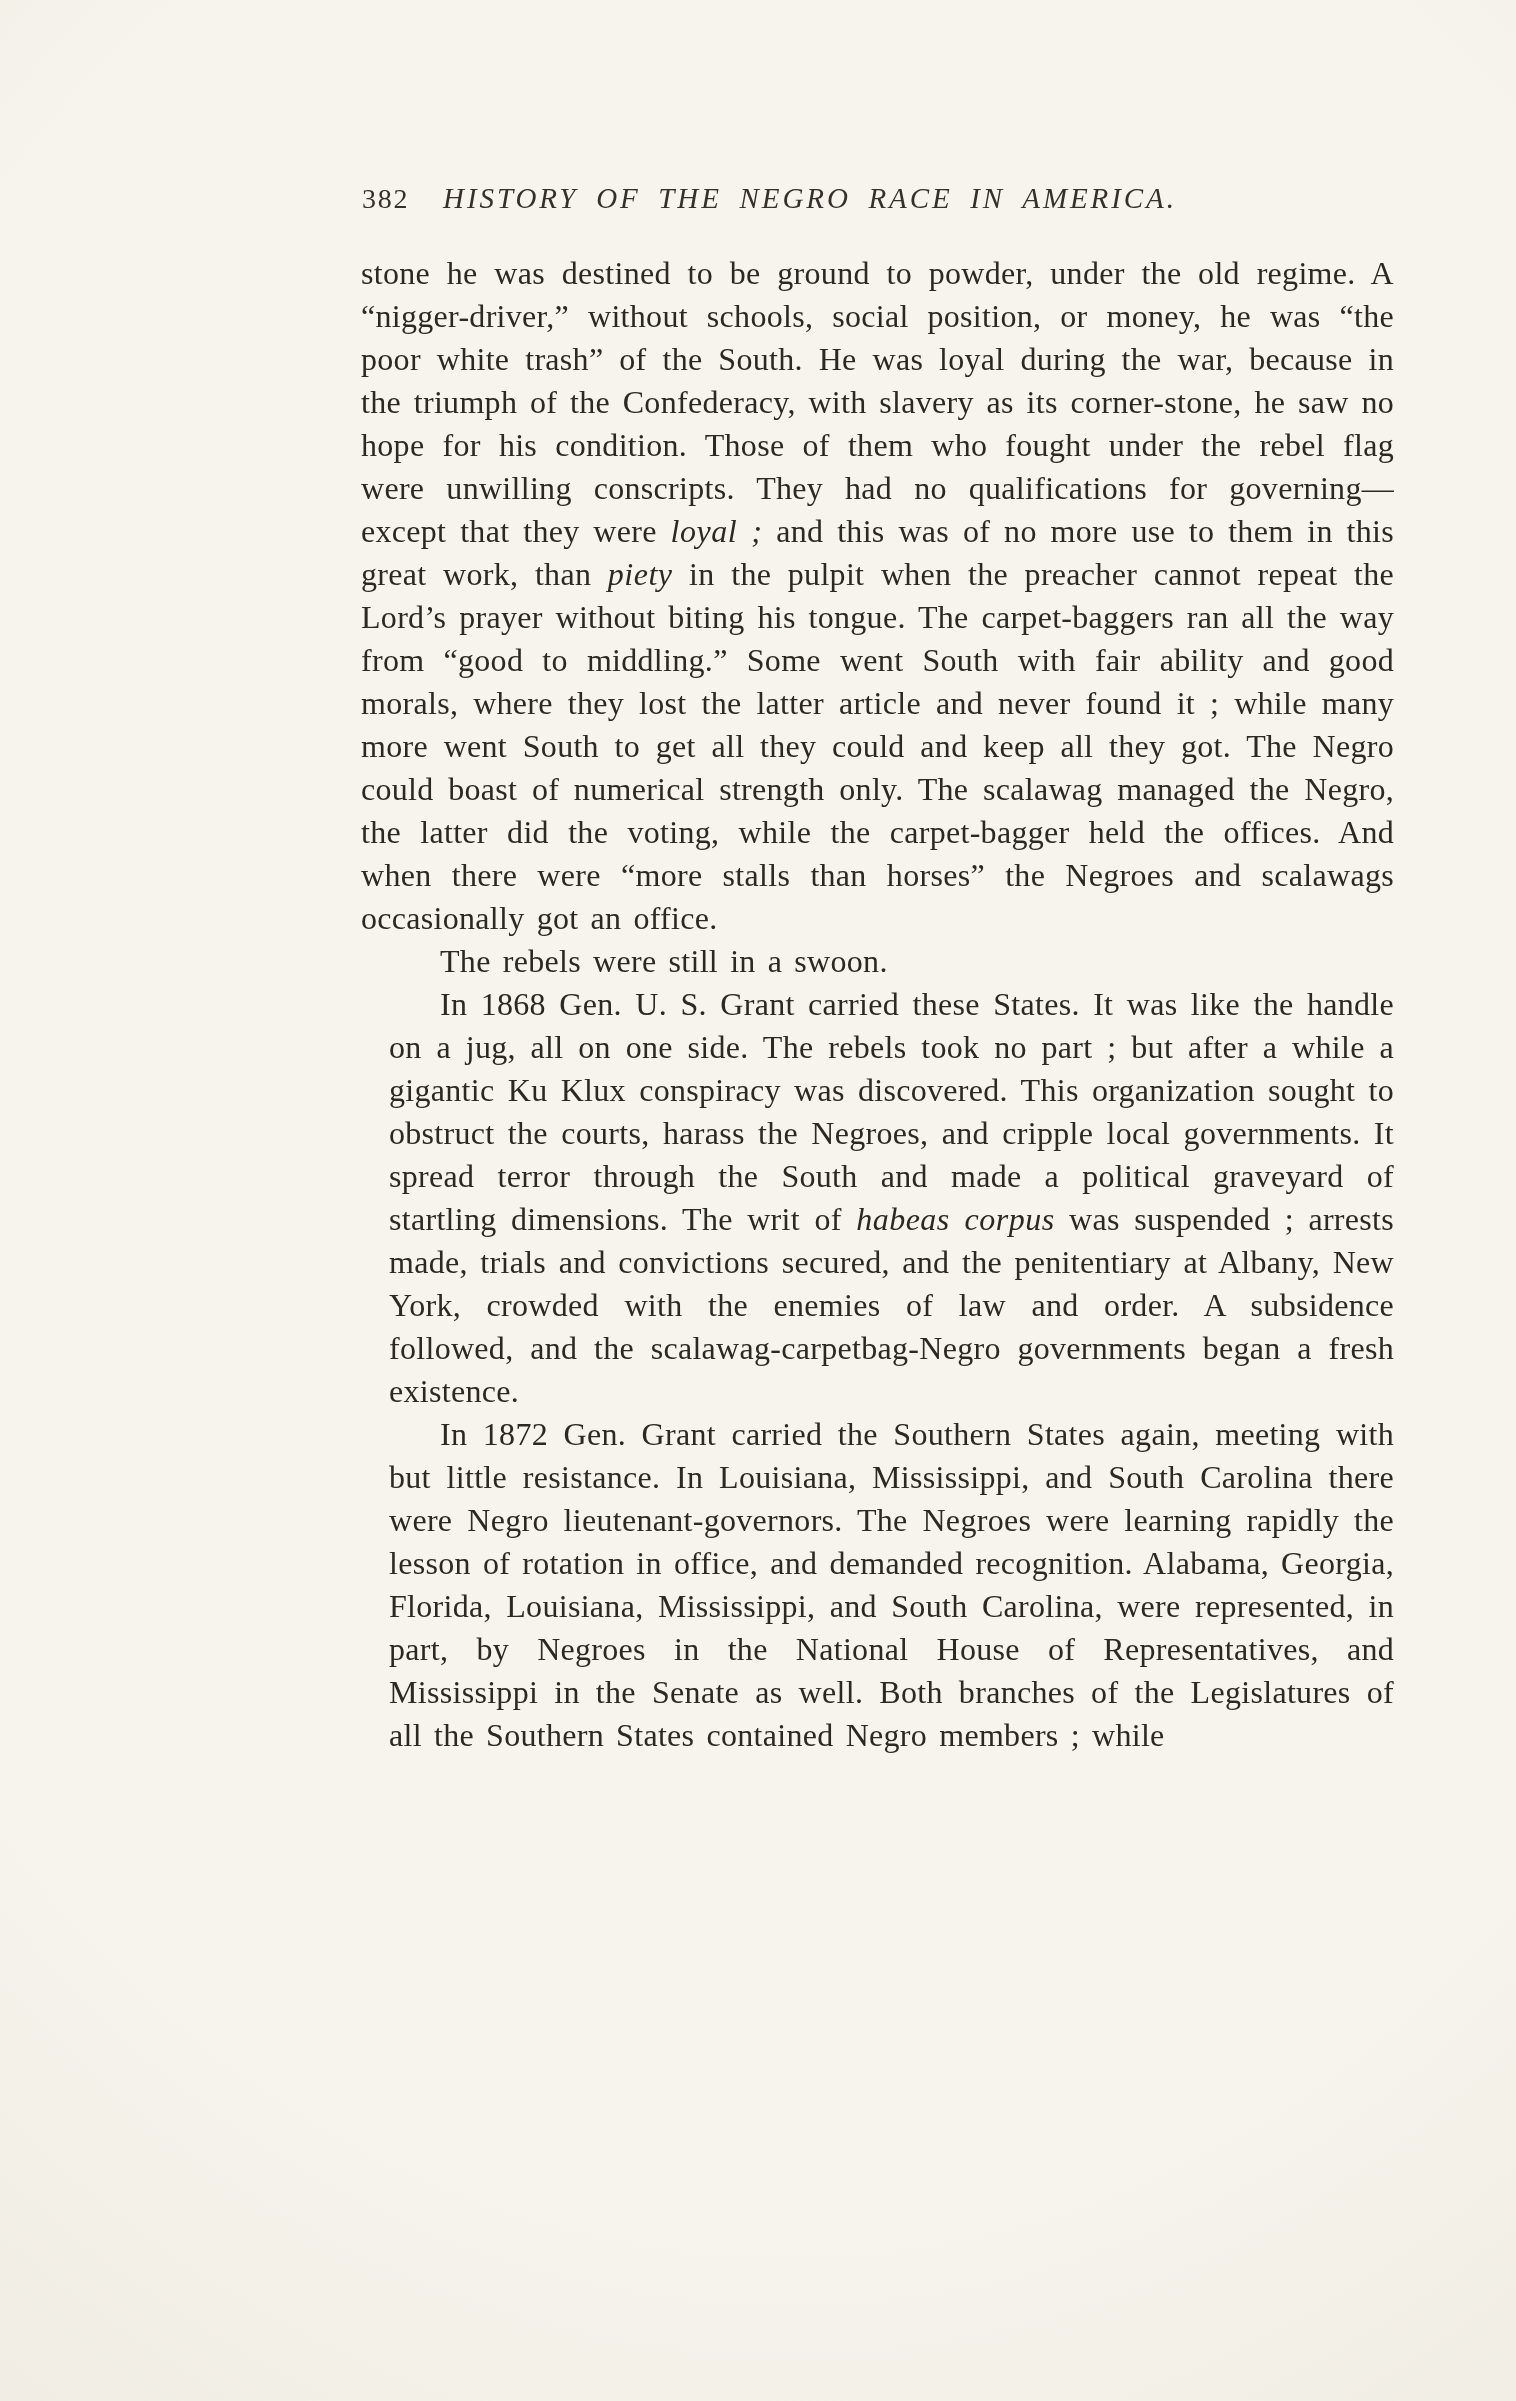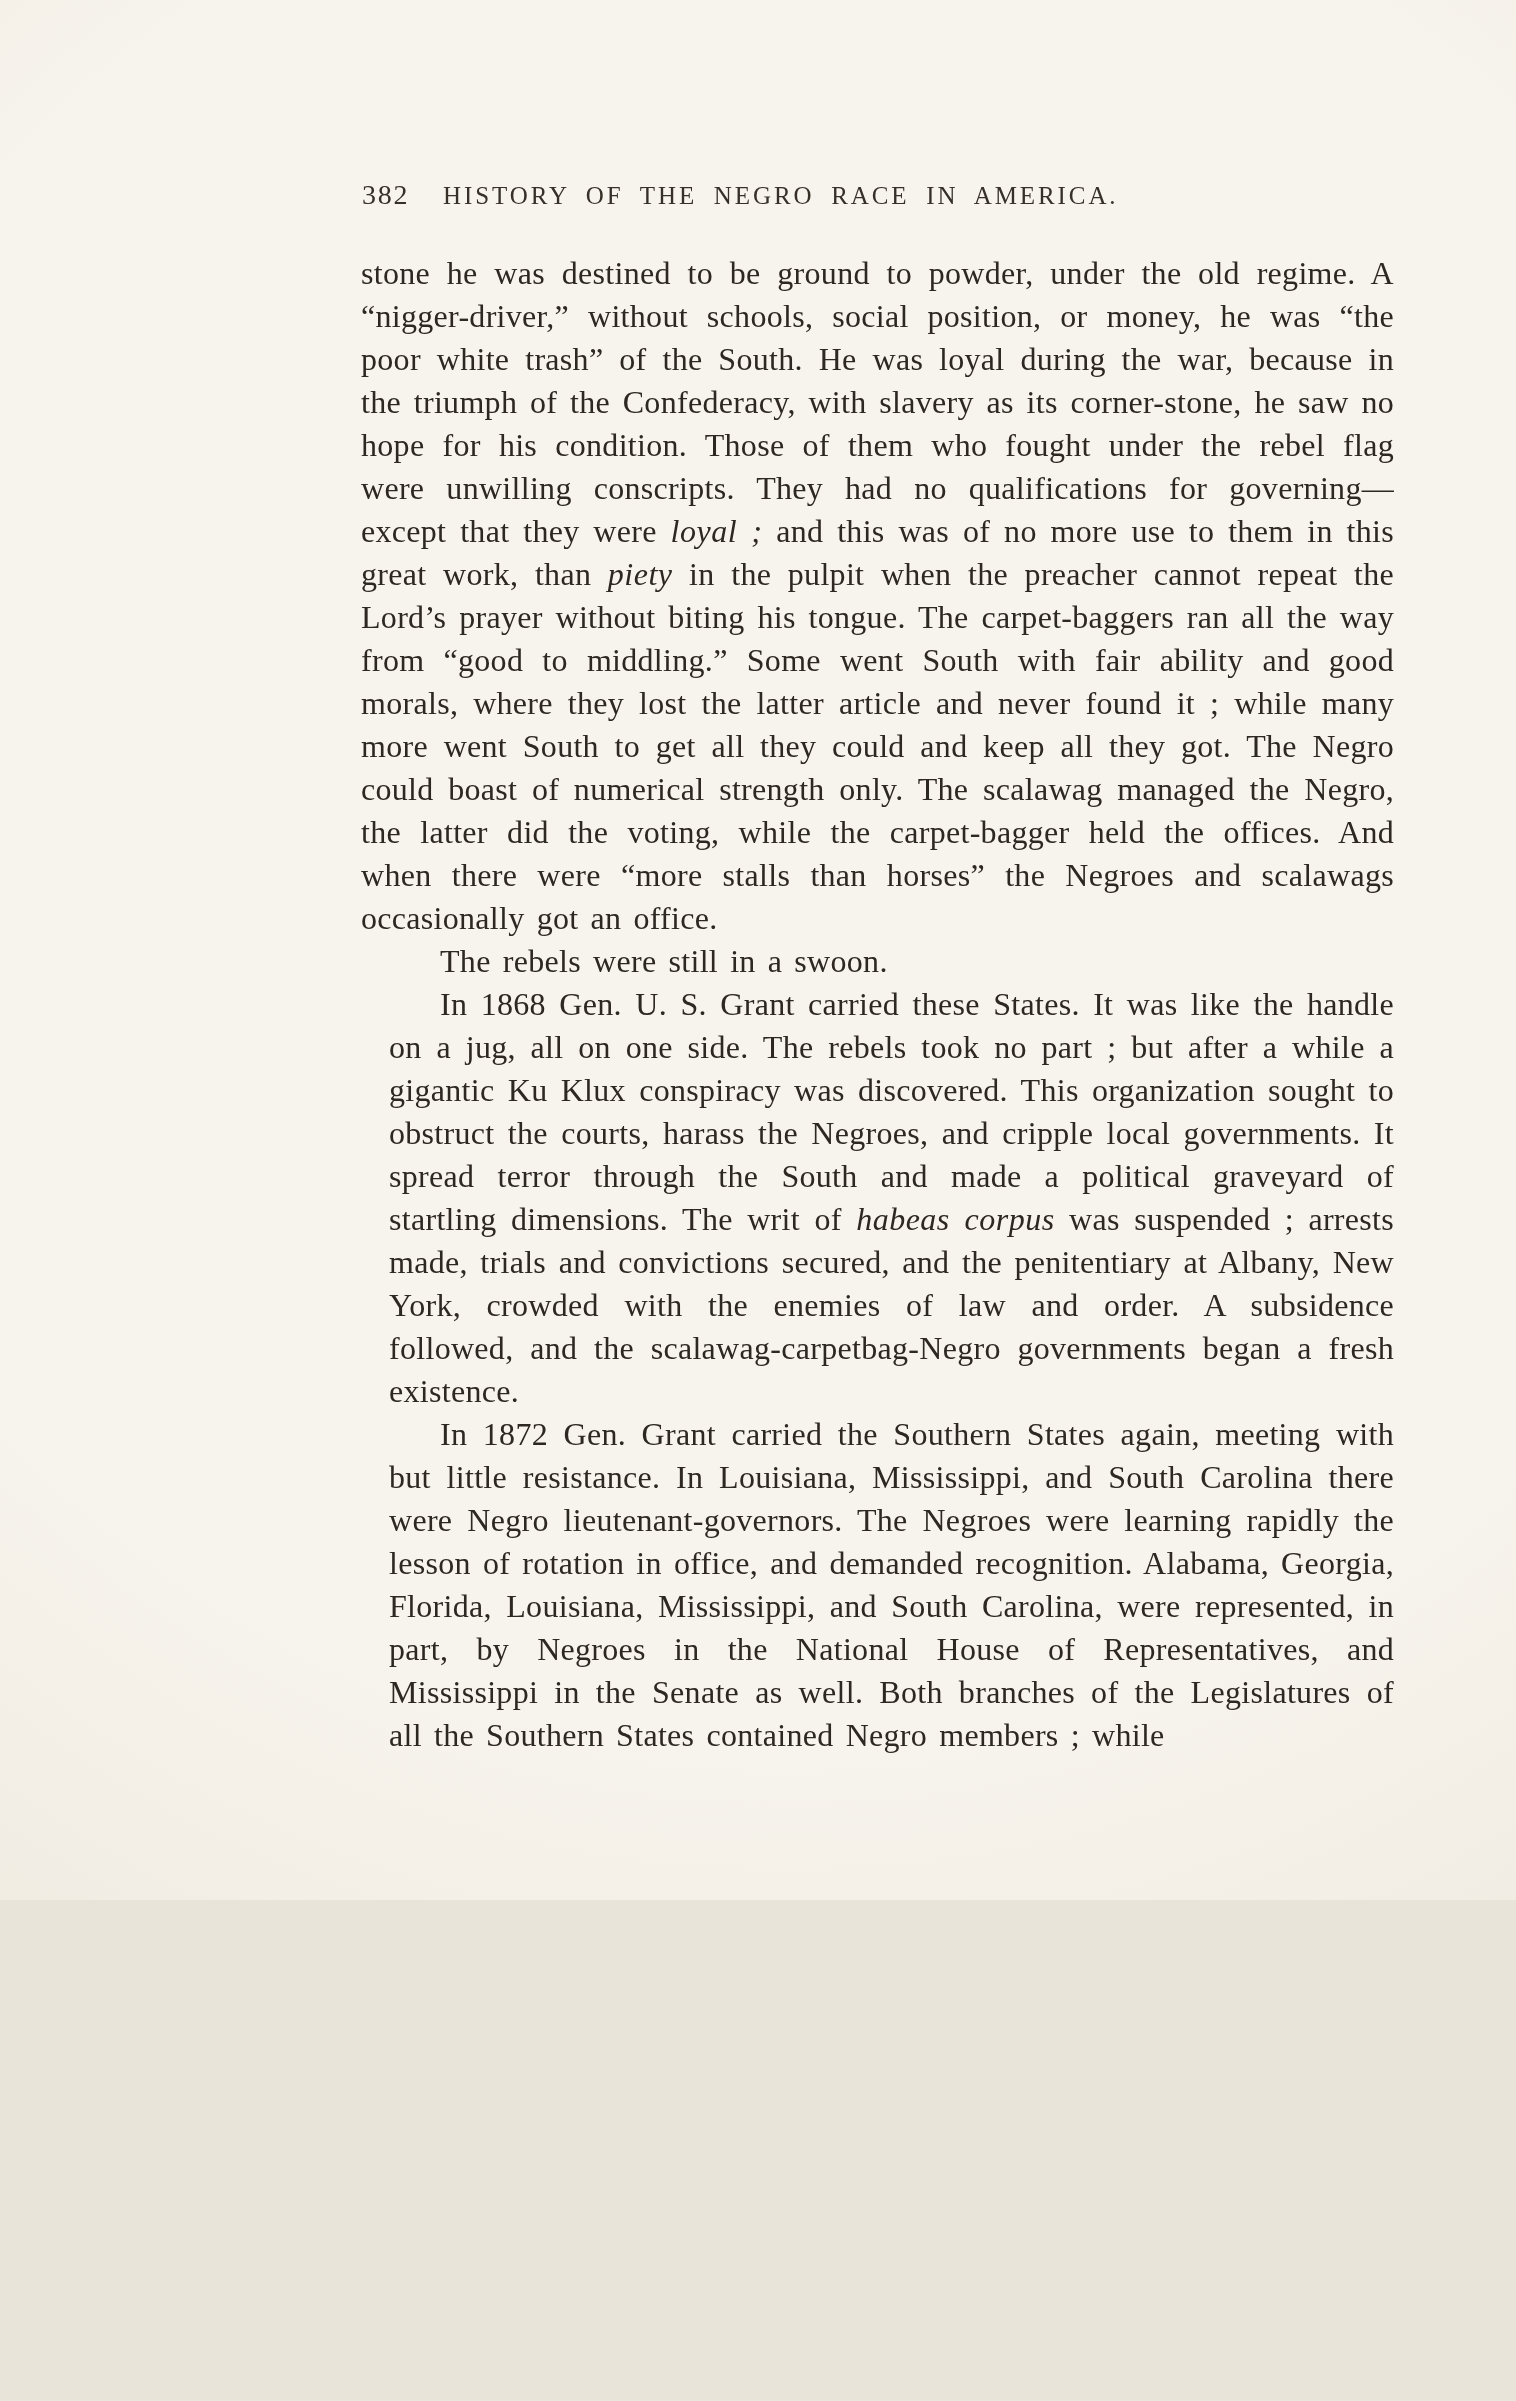--- a/index.html
+++ b/index.html
@@ -8,41 +8,42 @@
   }
   body {
     width: 1517px;
     height: 2401px;
     background: #e8e4d9;
     font-family: "Liberation Serif", "DejaVu Serif", serif;
   }
   .page {
     position: relative;
     width: 1517px;
-    height: 1900px;
+    height: 2401px;
     overflow: hidden;
     background: radial-gradient(ellipse 120% 90% at 52% 42%, #f7f4ed 55%, #efebe1 82%, #e6e1d4 100%);
   }
   .page-header {
     position: absolute;
     top: 170px;
     left: 362px;
     width: 1033px;
     display: flex;
     align-items: baseline;
     color: #363028;
     white-space: nowrap;
   }
   .page-number {
     font-size: 28px;
     letter-spacing: 1.7px;
     margin-right: 34px;
   }
   .header-title {
-    font-size: 25px;
+    font-style: italic;
+    font-size: 29px;
     letter-spacing: 2.9px;
     word-spacing: 7.6px;
     margin-top: 12px;
   }
   .text-block {
     position: absolute;
     top: 252px;
     left: 361px;
     width: 1033px;
     color: #2d2822;

